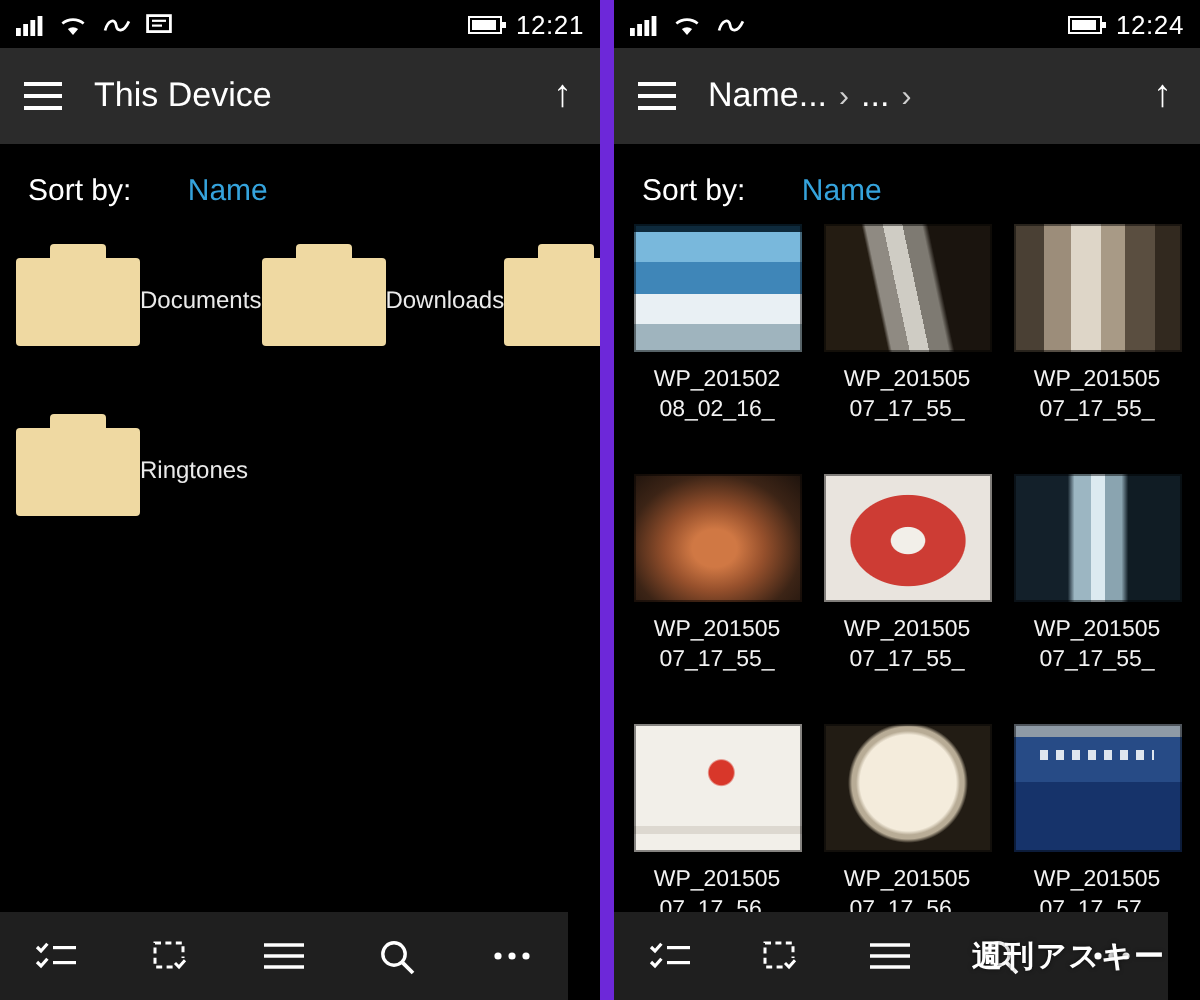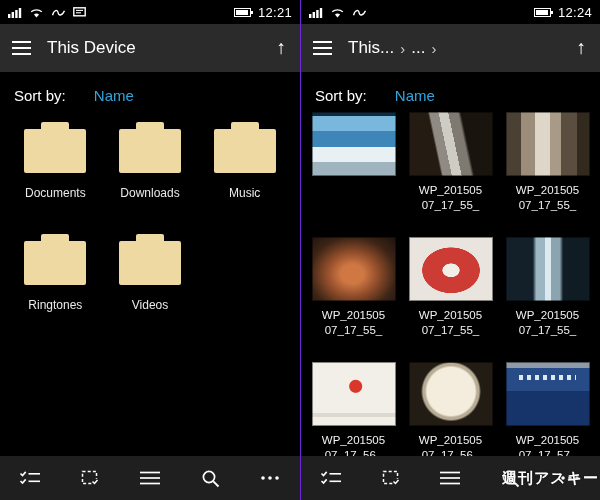--- a/index.html
+++ b/index.html
@@ -1,19 +1,19 @@
 <!DOCTYPE html>
 <html><head>
 <meta charset="utf-8">
 <style>
   html,body{margin:0;padding:0;background:#000;}
   body{width:600px;height:500px;font-family:"Liberation Sans",sans-serif;overflow:hidden;}
   .stage{display:flex;width:600px;height:500px;}
   .phone{width:300px;height:500px;position:relative;background:#000;overflow:hidden;box-sizing:border-box;}
-  .phone.right{border-left:1px solid #6d28d9;}
+  .phone.right{border-left:7px solid #6d28d9;}
 
   
   .statusbar{height:24px;display:flex;align-items:center;gap:7px;padding:0 8px;color:#fff;}
   .statusbar svg{display:block;}
   .status-spacer{flex:1;}
   .time{font-size:13px;letter-spacing:.3px;}
   .battery{position:relative;width:17px;height:9px;border:1px solid #fff;display:inline-block;box-sizing:border-box;}
   .battery::after{content:"";position:absolute;right:-3px;top:2px;width:2px;height:3px;background:#fff;}
   .battery-fill{position:absolute;left:1px;top:1px;bottom:1px;width:12px;background:#fff;}
 
@@ -24,21 +24,21 @@
   .title-area{flex:1;display:flex;align-items:center;gap:6px;font-size:17px;white-space:nowrap;overflow:hidden;}
   .crumb-sep{color:#cfcfcf;font-size:15px;}
   .up-arrow{font-size:19px;color:#fff;cursor:pointer;padding:0 2px;}
 
   
   .sortrow{padding:15px 14px 4px;font-size:15px;color:#fff;}
   .sort-value{color:#35a3dc;margin-left:24px;cursor:pointer;}
 
   
   .folder-grid{display:grid;grid-template-columns:repeat(3,1fr);padding:6px 8px;row-gap:26px;}
-  .folder-tile{display:flex;flex-direction:column;align-items:center;cursor:pointer;}
+  .folder-tile{display:flex;flex-direction:row;align-items:center;cursor:pointer;}
   .folder-icon{width:62px;height:44px;background:#efd9a2;border-radius:2px;position:relative;margin-top:15px;}
   .folder-icon::before{content:"";position:absolute;top:-7px;left:17px;width:28px;height:8px;background:#efd9a2;border-radius:2px 2px 0 0;}
   .folder-label{margin-top:13px;font-size:12px;color:#eaeaea;}
 
   
   .photo-grid{display:grid;grid-template-columns:repeat(3,1fr);padding:4px 4px;row-gap:24px;}
   .photo-tile{display:flex;flex-direction:column;align-items:center;cursor:pointer;}
   .thumb{width:84px;height:64px;position:relative;box-shadow:inset 0 0 0 1px rgba(0,0,0,.45);}
   .photo-label{margin-top:7px;font-size:11.5px;line-height:1.3;color:#f2f2f2;text-align:center;}
 
@@ -47,21 +47,21 @@
   .t-window{background:linear-gradient(90deg,#4a4034 0 18%,#9c8d7a 18% 34%,#ded6c8 34% 52%,#a89a86 52% 66%,#5a4e40 66% 84%,#32291f 84% 100%);}
   .t-remote-box{background:radial-gradient(ellipse at 48% 58%,#d07844 0 18%,#96502c 40%,#3c2416 70%,#1c120c 100%);}
   .t-red-house{background:radial-gradient(ellipse at 50% 52%,#f2efe9 0 14%,#cd3c34 15% 48%,#e9e4de 49% 100%);}
   .t-bottle{background:linear-gradient(90deg,#13202a 0 32%,#9cb6c2 36% 46%,#dceaf0 46% 54%,#8aa4b0 54% 64%,#101c24 68% 100%);}
   .t-wifi-card{background:radial-gradient(circle at 52% 38%,#d8372a 0 6px,rgba(0,0,0,0) 7px),linear-gradient(180deg,#f2efe9 0 80%,#ddd8d0 80% 86%,#f2efe9 86% 100%);}
   .t-round{background:radial-gradient(circle at 50% 46%,#f4ecdc 0 24px,#b8ac96 26px 28px,#221c14 30px);}
   .t-blue-box{background:linear-gradient(180deg,#8e9aa6 0 10%,#274b86 10% 45%,#16336a 45% 100%);}
   .t-blue-box::after{content:"";position:absolute;left:16%;right:16%;top:20%;height:5px;background:repeating-linear-gradient(90deg,#dfe6ee 0 4px,rgba(0,0,0,0) 4px 8px);}
 
   
-  .toolbar{position:absolute;left:0;right:0;bottom:0;height:44px;background:#1f1f1f;display:flex;align-items:center;justify-content:space-around;}
+  .toolbar{position:absolute;left:0;right:16px;bottom:0;height:44px;background:#1f1f1f;display:flex;align-items:center;justify-content:space-around;}
   .tool-btn{display:flex;align-items:center;justify-content:center;width:40px;height:40px;cursor:pointer;}
   .tool-btn svg{display:block;}
 
   .watermark{position:absolute;right:1px;bottom:12px;color:#fff;font-size:15px;font-weight:bold;letter-spacing:1px;text-shadow:0 0 2px rgba(0,0,0,.6);}
 </style>
 </head>
 <body>
 
 <div class="stage">
 
@@ -128,24 +128,20 @@
         <span class="folder-label">Downloads</span>
       </div>
       <div class="folder-tile">
         <span class="folder-icon"></span>
         <span class="folder-label">Music</span>
       </div>
       <div class="folder-tile">
         <span class="folder-icon"></span>
         <span class="folder-label">Ringtones</span>
       </div>
-      <div class="folder-tile">
-        <span class="folder-icon"></span>
-        <span class="folder-label">Videos</span>
-      </div>
     </div>
 
     <div class="toolbar">
       <span class="tool-btn">
           <svg width="22" height="18" viewBox="0 0 22 18" stroke="#fff" fill="none" stroke-width="1.6">
             <path d="M1.5 4.5 l2 2 3.2-3.6"></path>
             <line x1="9.5" y1="4.8" x2="21" y2="4.8"></line>
             <path d="M1.5 12 l2 2 3.2-3.6"></path>
             <line x1="9.5" y1="12.3" x2="21" y2="12.3"></line>
           </svg>
@@ -209,36 +205,37 @@
       <span class="time">12:24</span>
     </div>
 
     <div class="titlebar">
       <span class="hamburger">
           <span></span>
           <span></span>
           <span></span>
         </span>
       <span class="title-area">
-        <span>This...</span>
+        <span>Name...</span>
         <span class="crumb-sep">›</span>
         <span>...</span>
         <span class="crumb-sep">›</span>
       </span>
       <span class="up-arrow">↑</span>
     </div>
 
     <div class="sortrow">
       <span>Sort by:</span>
       <span class="sort-value">Name</span>
     </div>
 
     <div class="photo-grid">
       <div class="photo-tile">
         <span class="thumb t-screenshot"></span>
+        <span class="photo-label"><span>WP_201502</span><br><span>08_02_16_</span></span>
       </div>
       <div class="photo-tile">
         <span class="thumb t-phone"></span>
         <span class="photo-label"><span>WP_201505</span><br><span>07_17_55_</span></span>
       </div>
       <div class="photo-tile">
         <span class="thumb t-window"></span>
         <span class="photo-label"><span>WP_201505</span><br><span>07_17_55_</span></span>
       </div>
       <div class="photo-tile">

